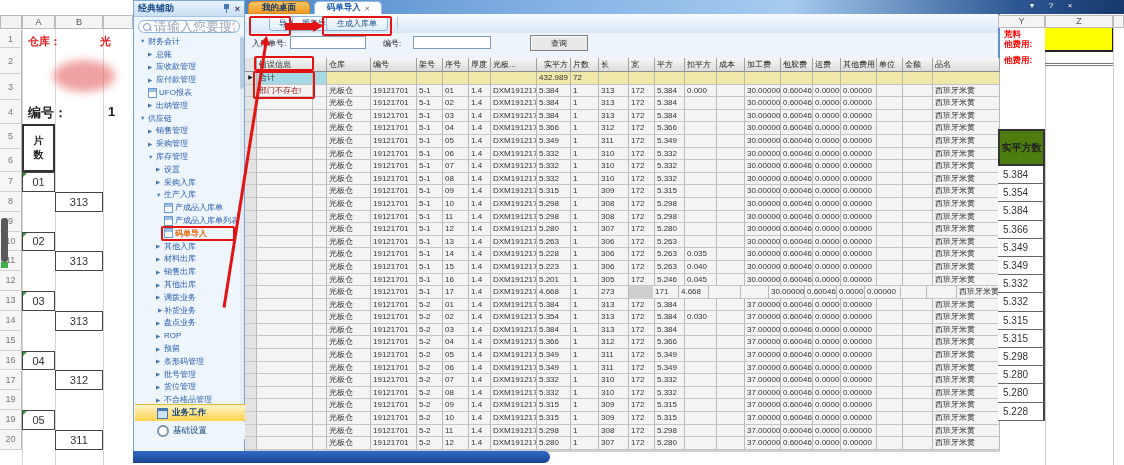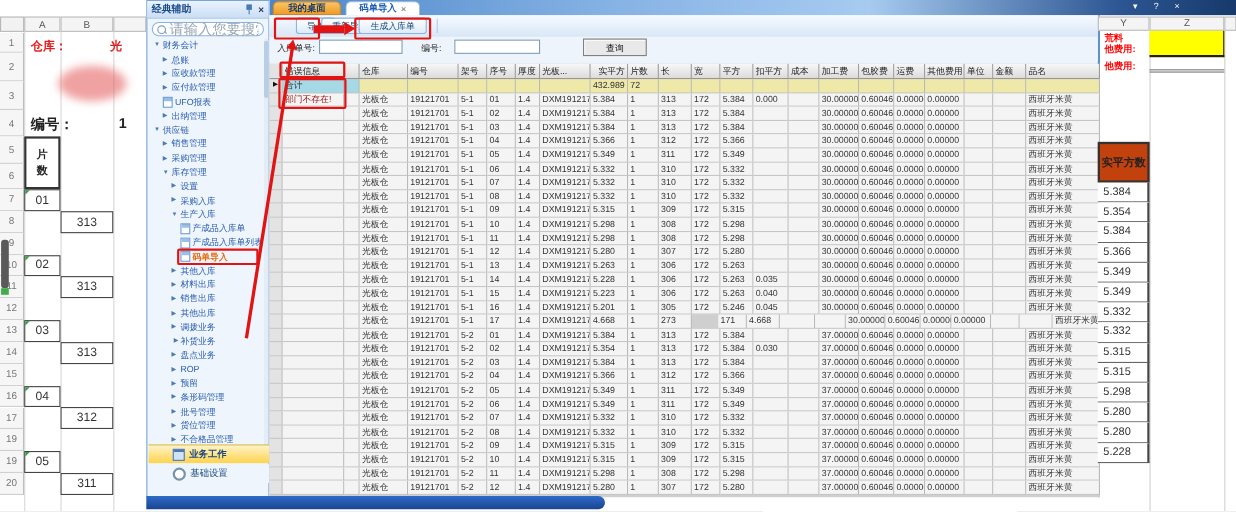--- a/index.html
+++ b/index.html
@@ -86,21 +86,21 @@
   .g-ind{background:#e3e3e3 !important;text-align:center;padding:0 !important;font-size:6px;color:#111;}
   
   .xl-right{left:1000px;top:14px;width:124px;height:451px;background:#fff;}
   .xlr-v{width:1px;background:#cfcfcf;top:14px;bottom:0;}
   .xlr-colcell{top:1px;height:13px;background:#f4f4f4;border:1px solid #bcbcbc;box-sizing:border-box;
                font-size:9px;color:#555;text-align:center;line-height:11px;}
   .xlr-red{color:#ff0000;font-weight:bold;font-size:8.5px;line-height:10px;}
   .xlr-yellow{background:#ffff00;border-bottom:2px solid #222;border-right:1px solid #222;box-sizing:border-box;}
   .xlr-dbl{border-bottom:3px double #777;box-sizing:border-box;}
   .xlr-valhead{border:2px solid #333;box-sizing:border-box;font-weight:bold;font-size:10px;color:#222;
-               display:flex;align-items:center;justify-content:center;text-align:center;background:#c2410c;}
+               display:flex;align-items:center;justify-content:center;text-align:center;background:#4d7c0f;}
   .xlr-val{border-right:2px solid #444;border-bottom:1px solid #666;box-sizing:border-box;background:#fff;
            font-size:10px;color:#333;display:flex;align-items:center;padding-left:5px;}
   
   .bottom-bar{left:133px;top:451px;width:417px;height:12px;border-radius:0 6px 6px 0;
               background:linear-gradient(#2f6ac8,#1a448f);}
   .ann{border:2px solid #e21313;border-radius:2px;box-sizing:border-box;z-index:30;}
   .arrow-line{height:3px;background:#e21313;transform-origin:left center;z-index:29;}
   .arrow-line:after{content:"";position:absolute;right:-8px;top:-4px;width:0;height:0;
                     border-left:9px solid #e21313;border-top:5.5px solid transparent;border-bottom:5.5px solid transparent;}
   .arrow2{left:285px;top:23px;width:28px;height:7px;background:#e21313;z-index:31;}

